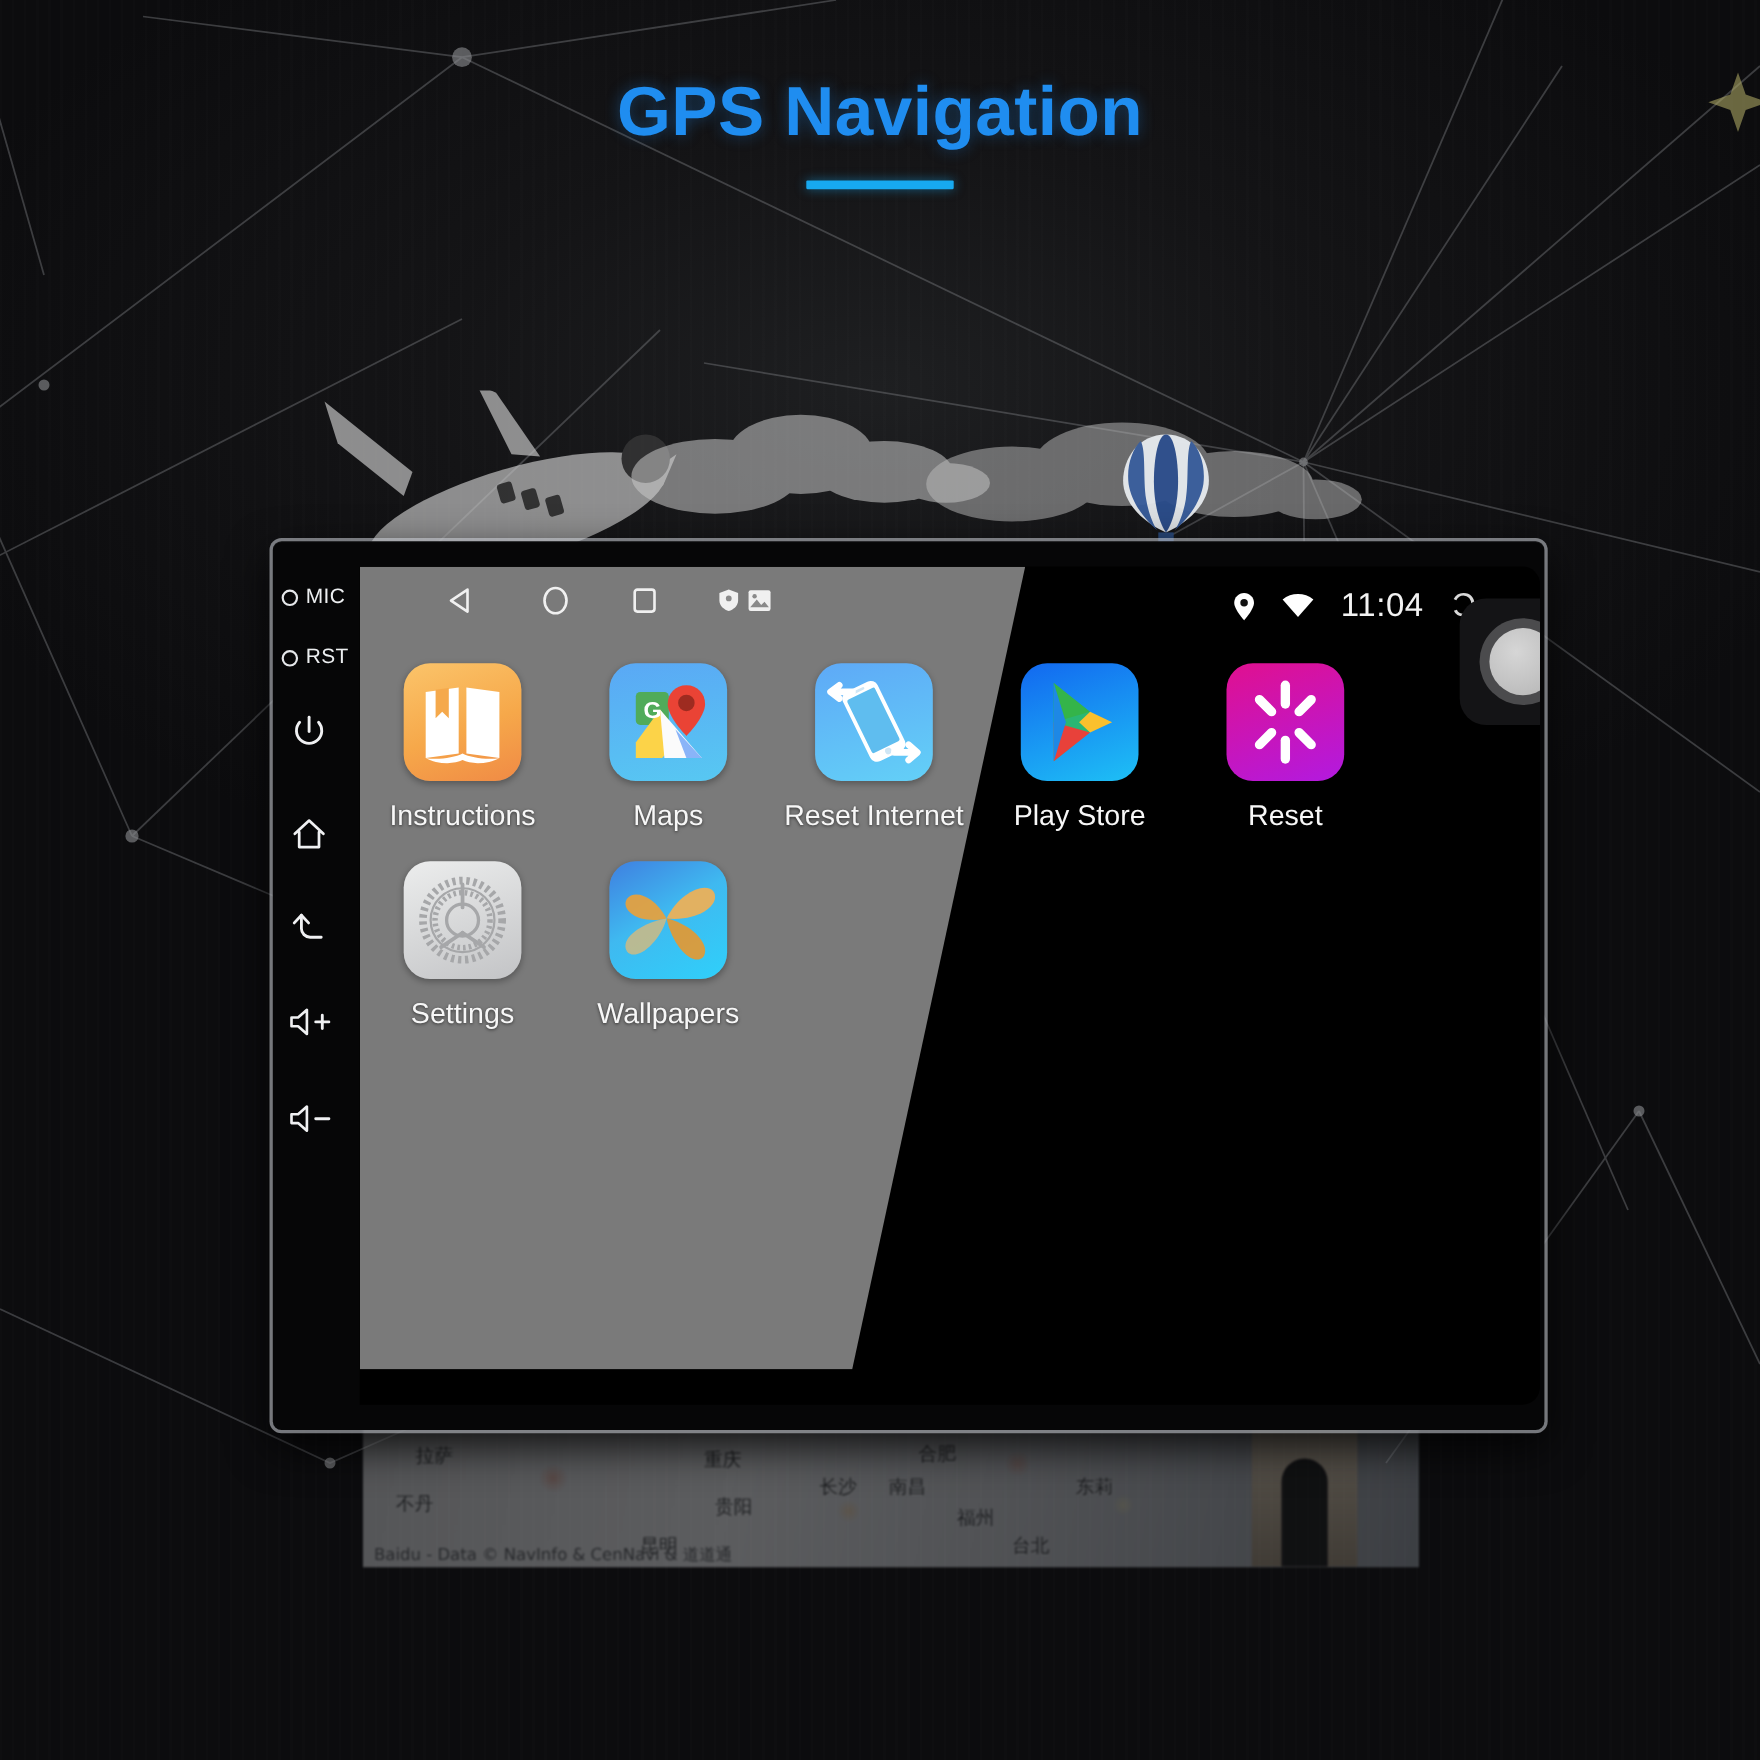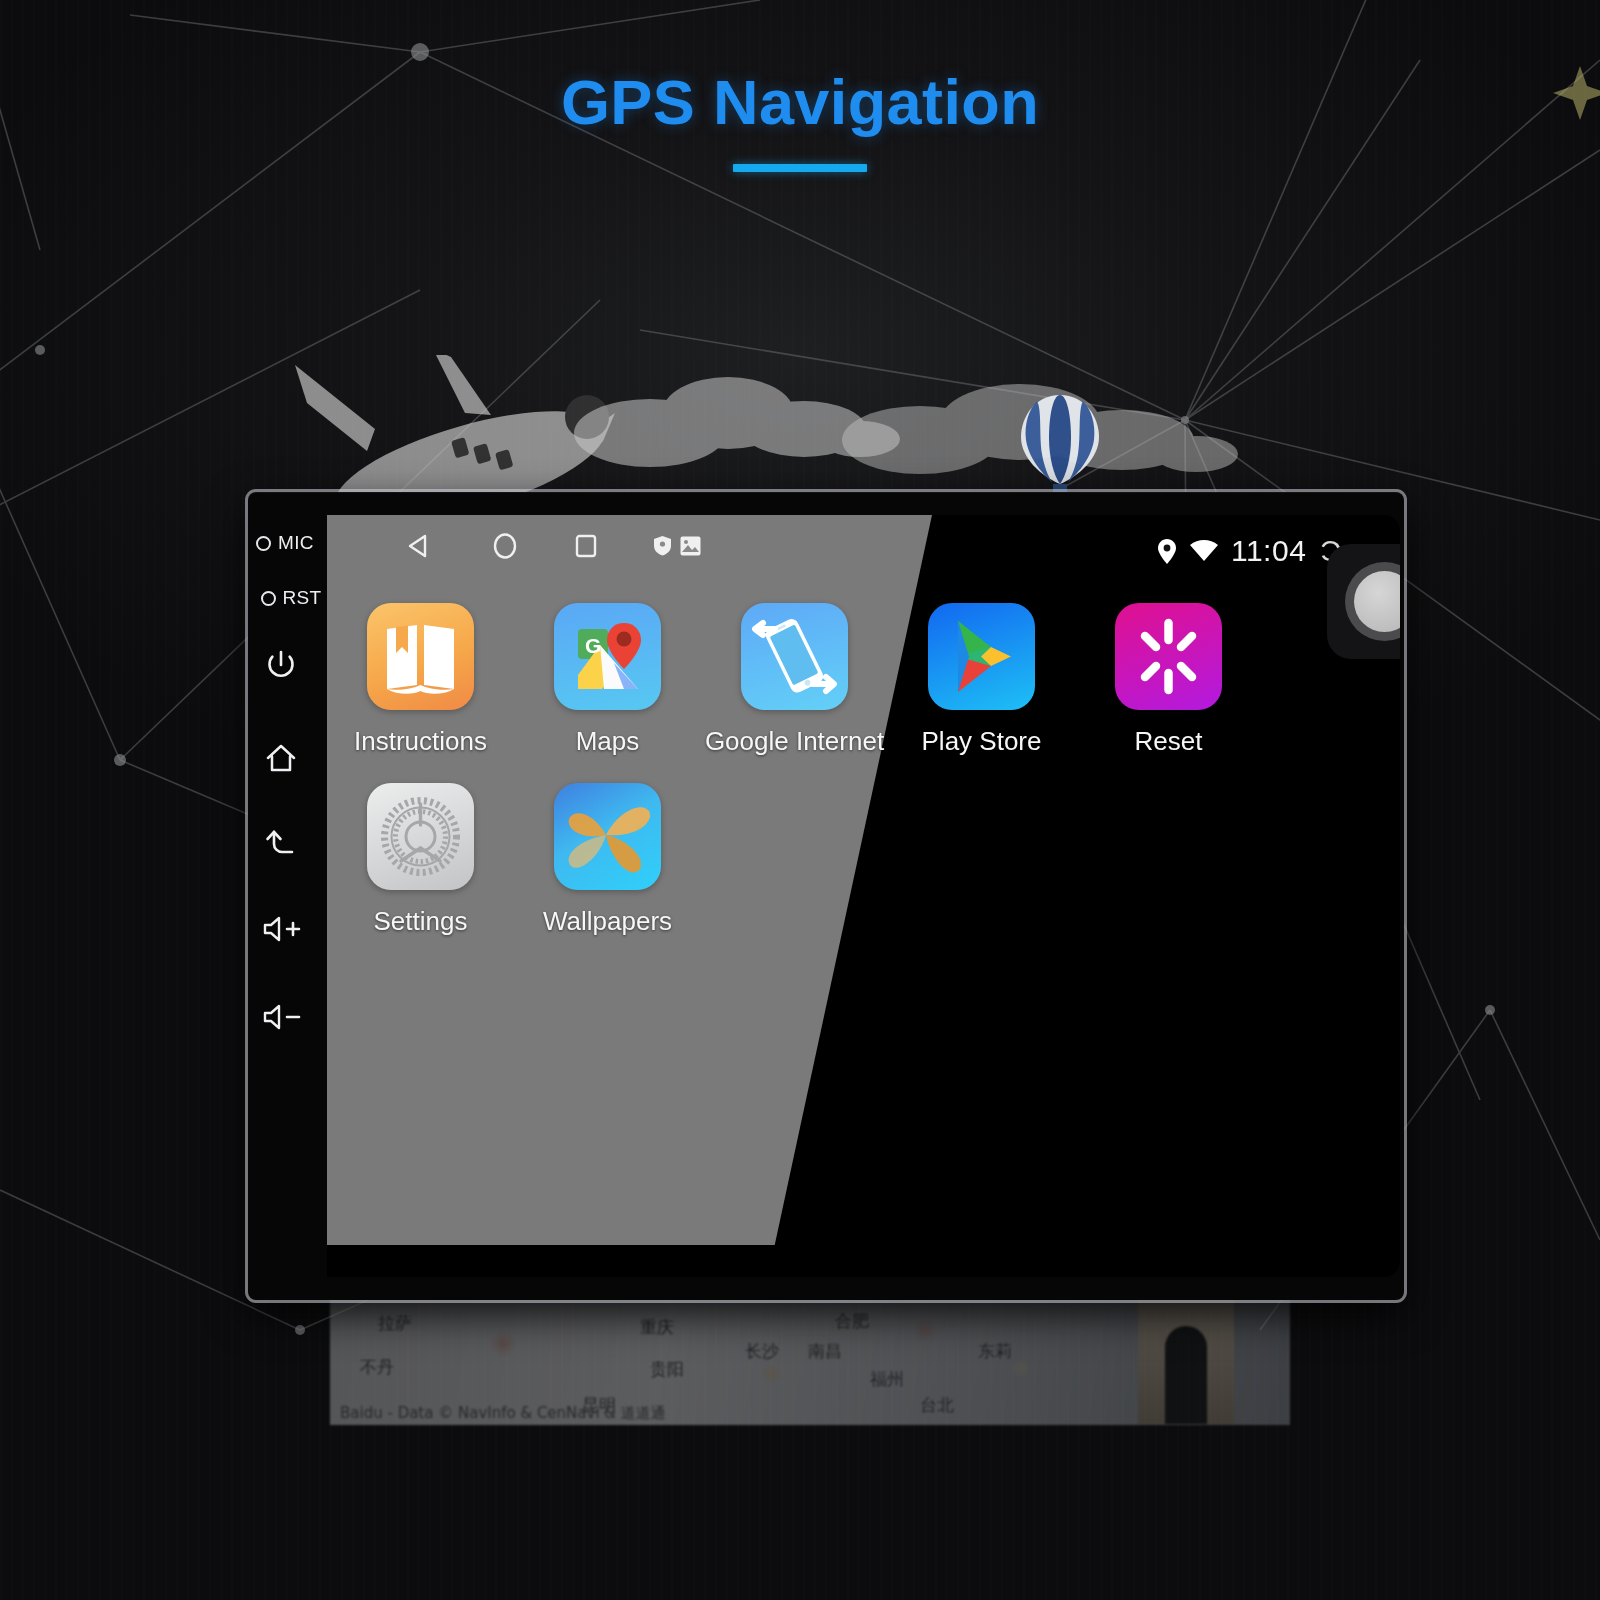--- a/index.html
+++ b/index.html
@@ -140,21 +140,21 @@
     color: #eceef0;
   }
   .rail-dot {
     width: 15px; height: 15px; border: 2px solid #e5e7ea;
     border-radius: 50%; flex: none;
   }
   .rail-lbl { font-size: 19px; letter-spacing: .3px; font-family:"Liberation Sans", sans-serif; }
   .rail-ico { width: 34px; height: 34px; display:block; }
 
   #rb-mic  { top: 40px; }
-  #rb-rst  { top: 95px; justify-content: center; }
+  #rb-rst  { top: 95px; }
   #rb-pwr  { top: 156px; left: 16px; }
   #rb-home { top: 249px; left: 16px; }
   #rb-back { top: 334px; left: 16px; }
   #rb-volup{ top: 420px; left: 13px; }
   #rb-voldn{ top: 508px; left: 13px; }
 
   
   #screen {
     position: absolute;
     left: 79px; top: 23px;
@@ -182,21 +182,21 @@
   .nav-ico { position: absolute; }
   #nav-back  { left: 78px;  top: 18px; }
   #nav-home  { left: 164px; top: 17px; }
   #nav-recent{ left: 247px; top: 19px; }
   #nav-shield{ left: 326px; top: 20px; }
   #nav-gallery{left: 353px; top: 21px; }
 
   
   #statusbar {
     position: absolute; right: 58px; top: 19px;
-    display: flex; align-items: center; gap: 12px;
+    display: flex; align-items: center; gap: 24px;
     color: #fff;
   }
   #clock { font-size: 30px; color:#f2f2f2; letter-spacing:.5px; font-family:"Liberation Sans", sans-serif; }
   #batt-glyph { font-size: 30px; color:#d8d8d8; margin-left:2px; }
 
   
   #knob {
     position: absolute;
     left: 1000px; top: 29px;
     width: 115px; height: 115px;
@@ -493,21 +493,21 @@
                 <g transform="rotate(-26 53 53)">
                   <rect x="36" y="18" width="35" height="70" rx="7" fill="#ffffff"></rect>
                   <rect x="39.5" y="25" width="28" height="54" rx="2" fill="#5fbdef"></rect>
                   <circle cx="53.5" cy="83" r="3" fill="#cfe6f5"></circle>
                   <rect x="48" y="20.5" width="11" height="2.4" rx="1.2" fill="#cfe6f5"></rect>
                 </g>
                 <path d="M34 26 L16 26 M22 20 L14 26 L22 32" stroke="#ffffff" stroke-width="6" fill="none" stroke-linecap="round" stroke-linejoin="round"></path>
                 <path d="M72 81 L92 81 M85 74 L93 81 L85 88" stroke="#ffffff" stroke-width="6" fill="none" stroke-linecap="round" stroke-linejoin="round"></path>
               </svg>
             </div>
-            <div class="app-label">Google Internet</div>
+            <div class="app-label">Reset Internet</div>
           </div>
 
           <div class="app">
             <div class="app-tile bg-play">
               <svg viewBox="0 0 107 107">
                 <path d="M30 18 L74 53.5 L30 89 Z" fill="#2bb673"></path>
                 <path d="M30 18 L74 53.5 L30 89 Z" fill="none"></path>
                 <path d="M30 18 L63 44 L30 53.5 Z" fill="#34b44a"></path>
                 <path d="M30 53.5 L63 63 L30 89 Z" fill="#e8413a"></path>
                 <path d="M63 44 L83 53.5 L63 63 L53 53.5 Z" fill="#fbc02d"></path>

